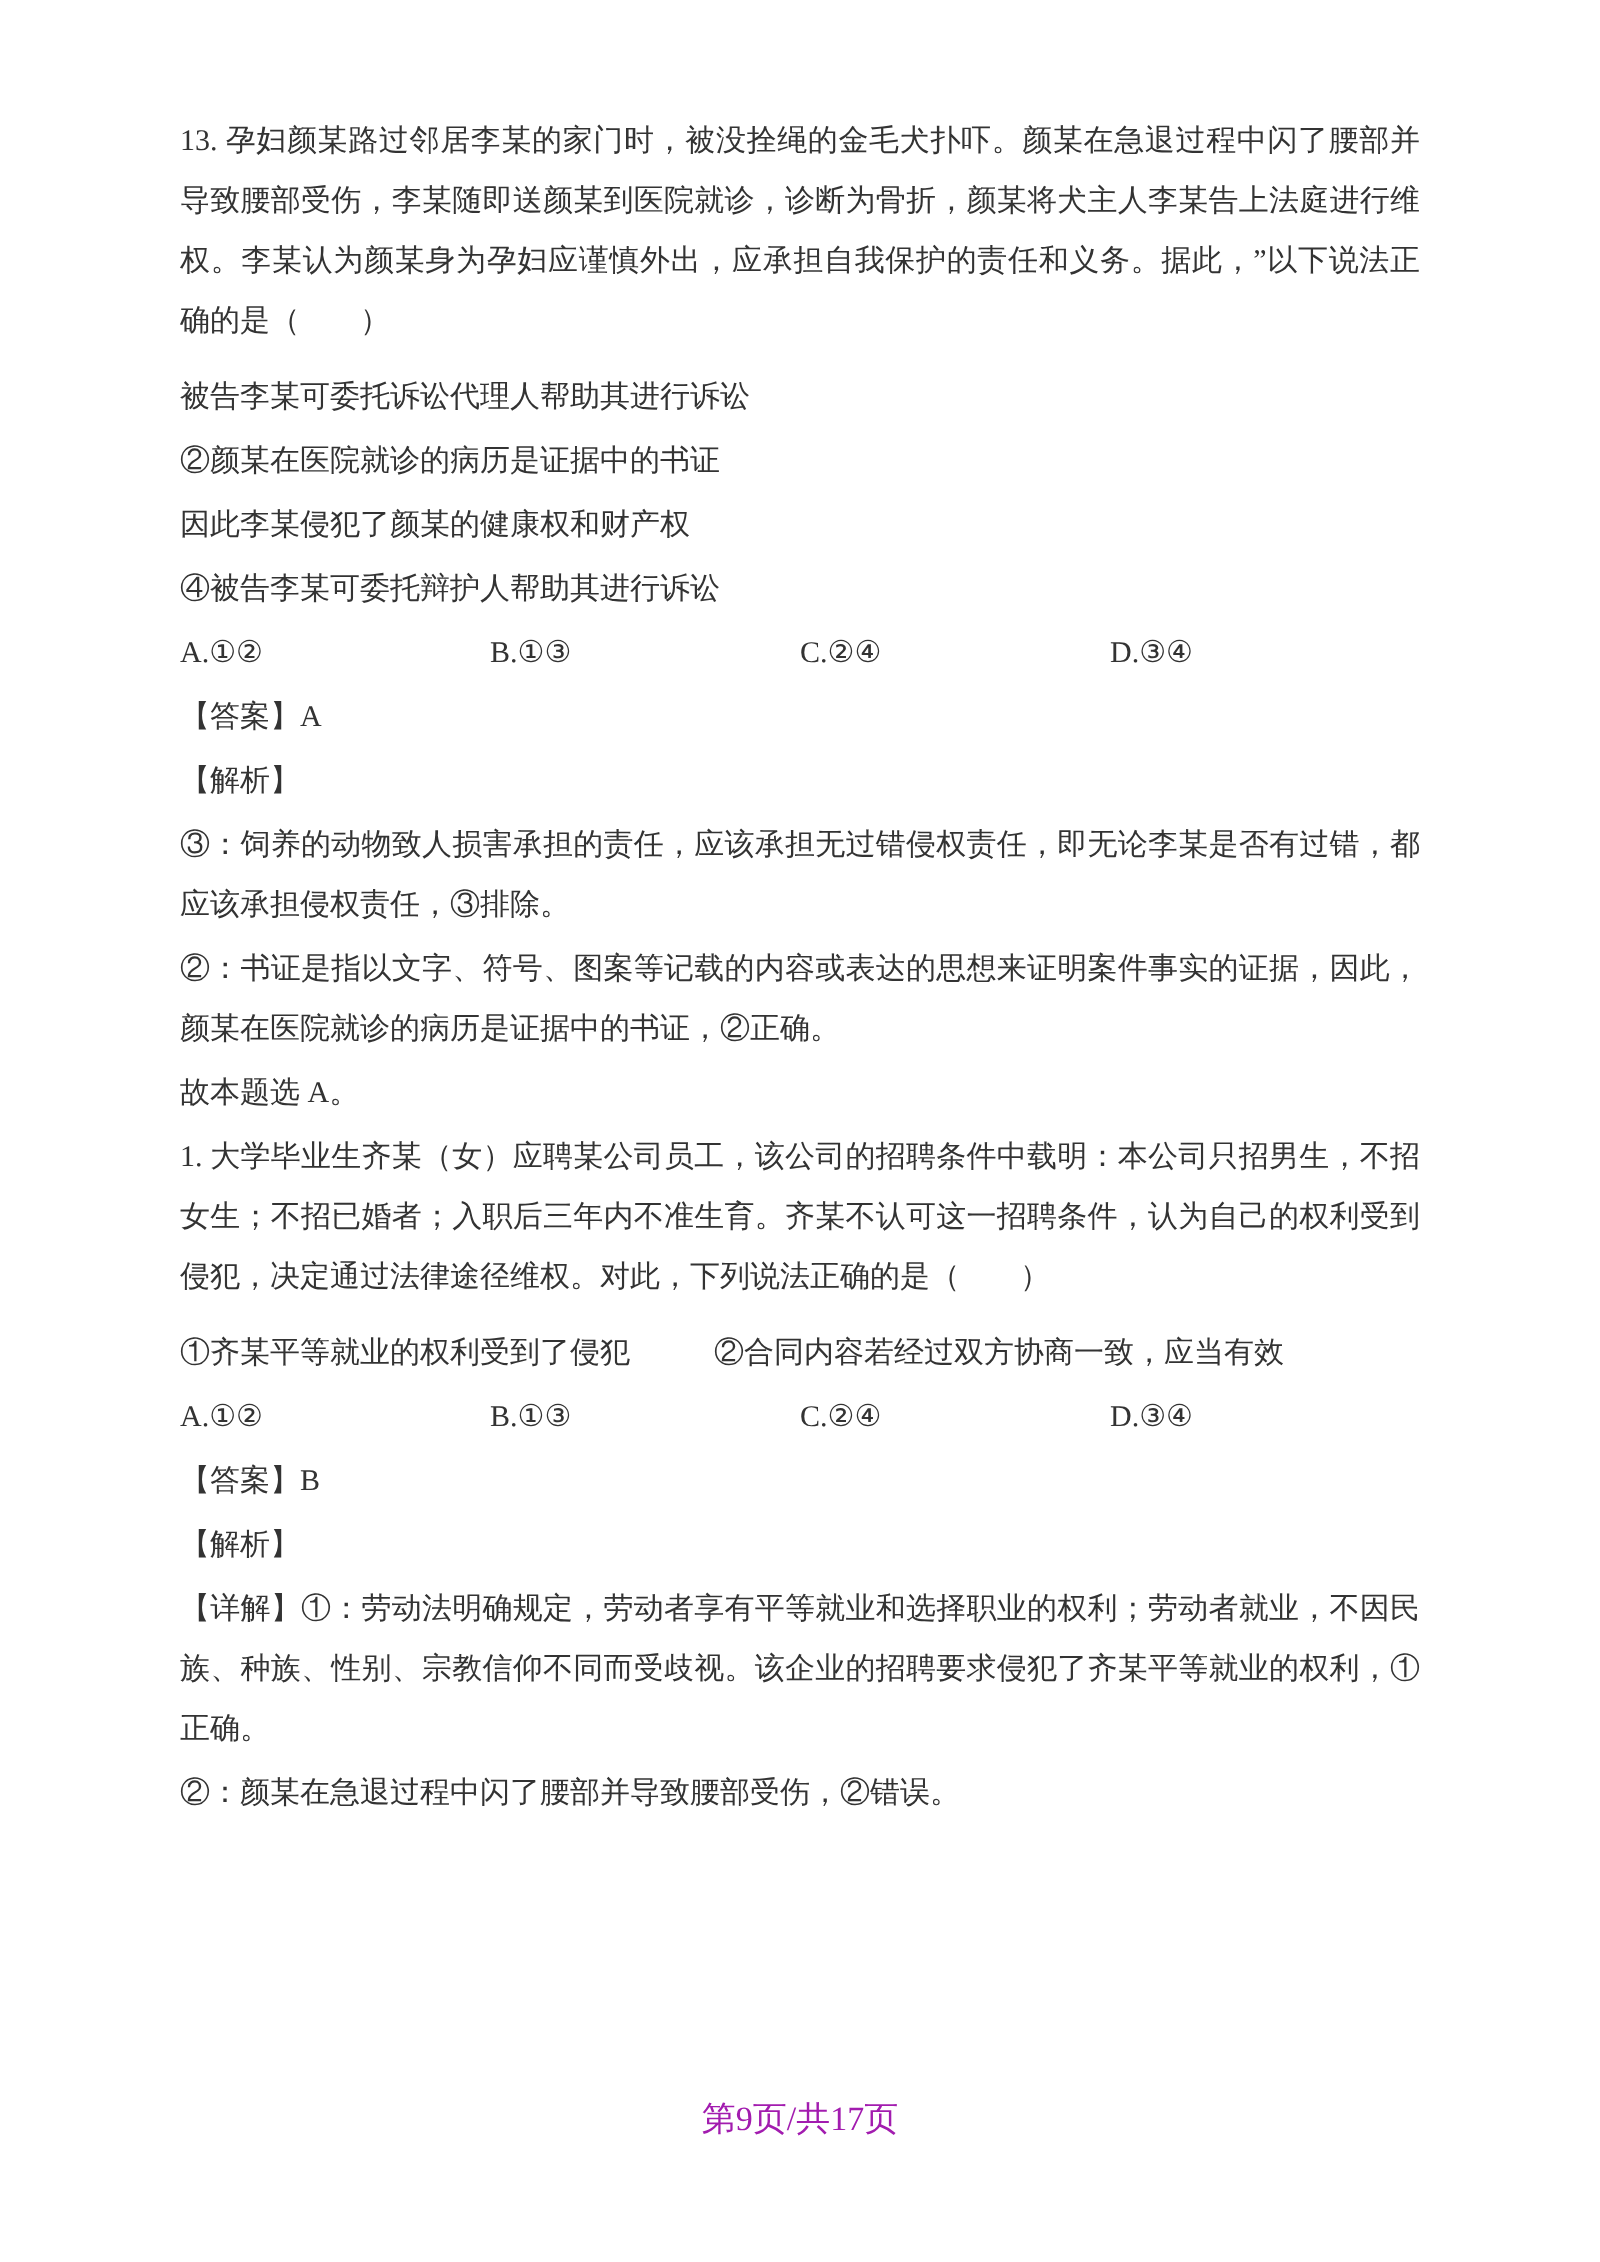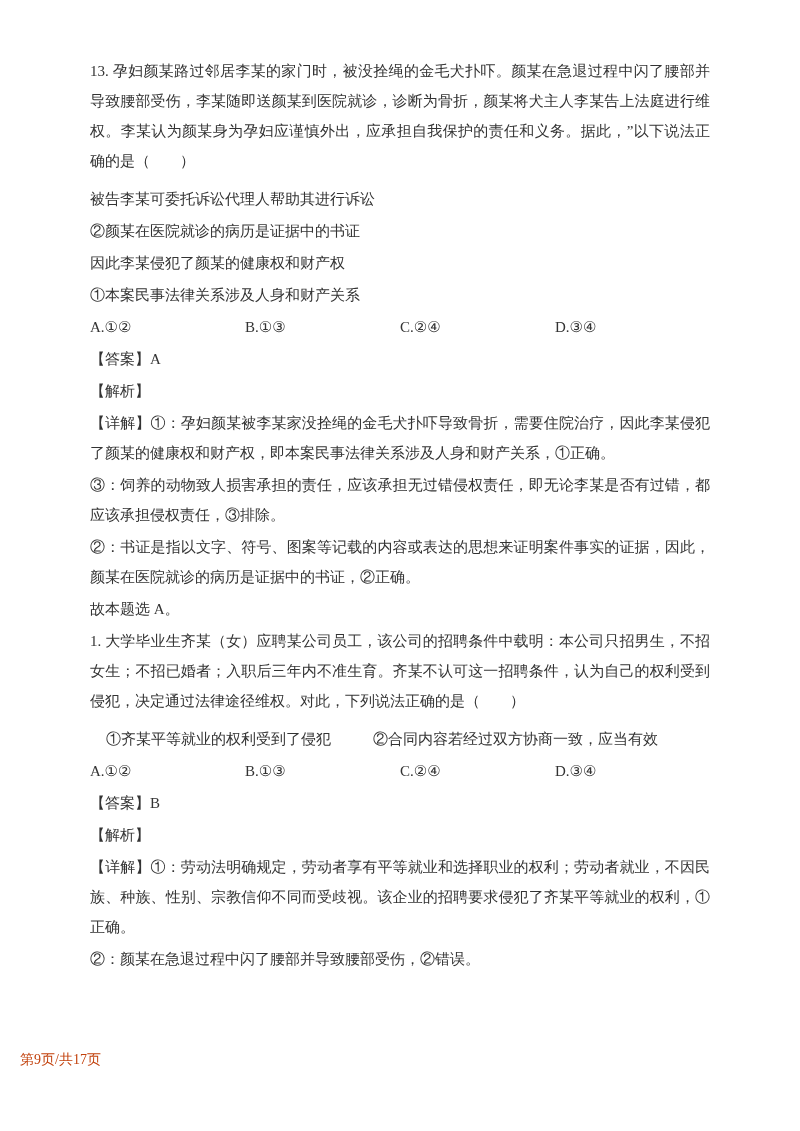--- a/index.html
+++ b/index.html
@@ -24,54 +24,53 @@
   .doc p.gap { margin-bottom: 8px; }
   .doc .abcd {
     display: flex;
     line-height: 30px;
     margin: 0 0 2px 0;
   }
   .doc .abcd span { flex: 0 0 25%; }
   .doc .pair {
     display: flex;
     line-height: 30px;
-    margin: 0 0 2px 16px;
+    margin: 0 0 2px 0;
   }
   .doc .pair .left { flex: 0 0 267px; }
   .doc .pair .right { flex: 1; }
   .footer {
     position: absolute;
     top: 1050px;
     left: 0;
     width: 100%;
-    text-align: left;
-    font-size: 14px;
+    text-align: center;
+    font-size: 17px;
     line-height: 20px;
-    color: #c2410c;
+    color: #a21caf;
   }
 </style>
 </head>
 <body>
 
 <div class="page">
   <main class="doc">
       <p class="gap">13. 孕妇颜某路过邻居李某的家门时，被没拴绳的金毛犬扑吓。颜某在急退过程中闪了腰部并导致腰部受伤，李某随即送颜某到医院就诊，诊断为骨折，颜某将犬主人李某告上法庭进行维权。李某认为颜某身为孕妇应谨慎外出，应承担自我保护的责任和义务。据此，”以下说法正确的是（　　）</p>
       <p>被告李某可委托诉讼代理人帮助其进行诉讼</p>
       <p>②颜某在医院就诊的病历是证据中的书证</p>
       <p>因此李某侵犯了颜某的健康权和财产权</p>
-      <p>①本案民事法律关系涉及人身和财产关系</p>
+      <p>④被告李某可委托辩护人帮助其进行诉讼</p>
       <div class="abcd">
         <span>A.①②</span>
         <span>B.①③</span>
         <span>C.②④</span>
         <span>D.③④</span>
       </div>
       <p>【答案】A</p>
       <p>【解析】</p>
-      <p>【详解】①：孕妇颜某被李某家没拴绳的金毛犬扑吓导致骨折，需要住院治疗，因此李某侵犯了颜某的健康权和财产权，即本案民事法律关系涉及人身和财产关系，①正确。</p>
       <p>③：饲养的动物致人损害承担的责任，应该承担无过错侵权责任，即无论李某是否有过错，都应该承担侵权责任，③排除。</p>
       <p>②：书证是指以文字、符号、图案等记载的内容或表达的思想来证明案件事实的证据，因此，颜某在医院就诊的病历是证据中的书证，②正确。</p>
       <p>故本题选 A。</p>
       <p class="gap">1. 大学毕业生齐某（女）应聘某公司员工，该公司的招聘条件中载明：本公司只招男生，不招女生；不招已婚者；入职后三年内不准生育。齐某不认可这一招聘条件，认为自己的权利受到侵犯，决定通过法律途径维权。对此，下列说法正确的是（　　）</p>
       <div class="pair">
         <span class="left">①齐某平等就业的权利受到了侵犯</span>
         <span class="right">②合同内容若经过双方协商一致，应当有效</span>
       </div>
       <div class="abcd">
         <span>A.①②</span>

